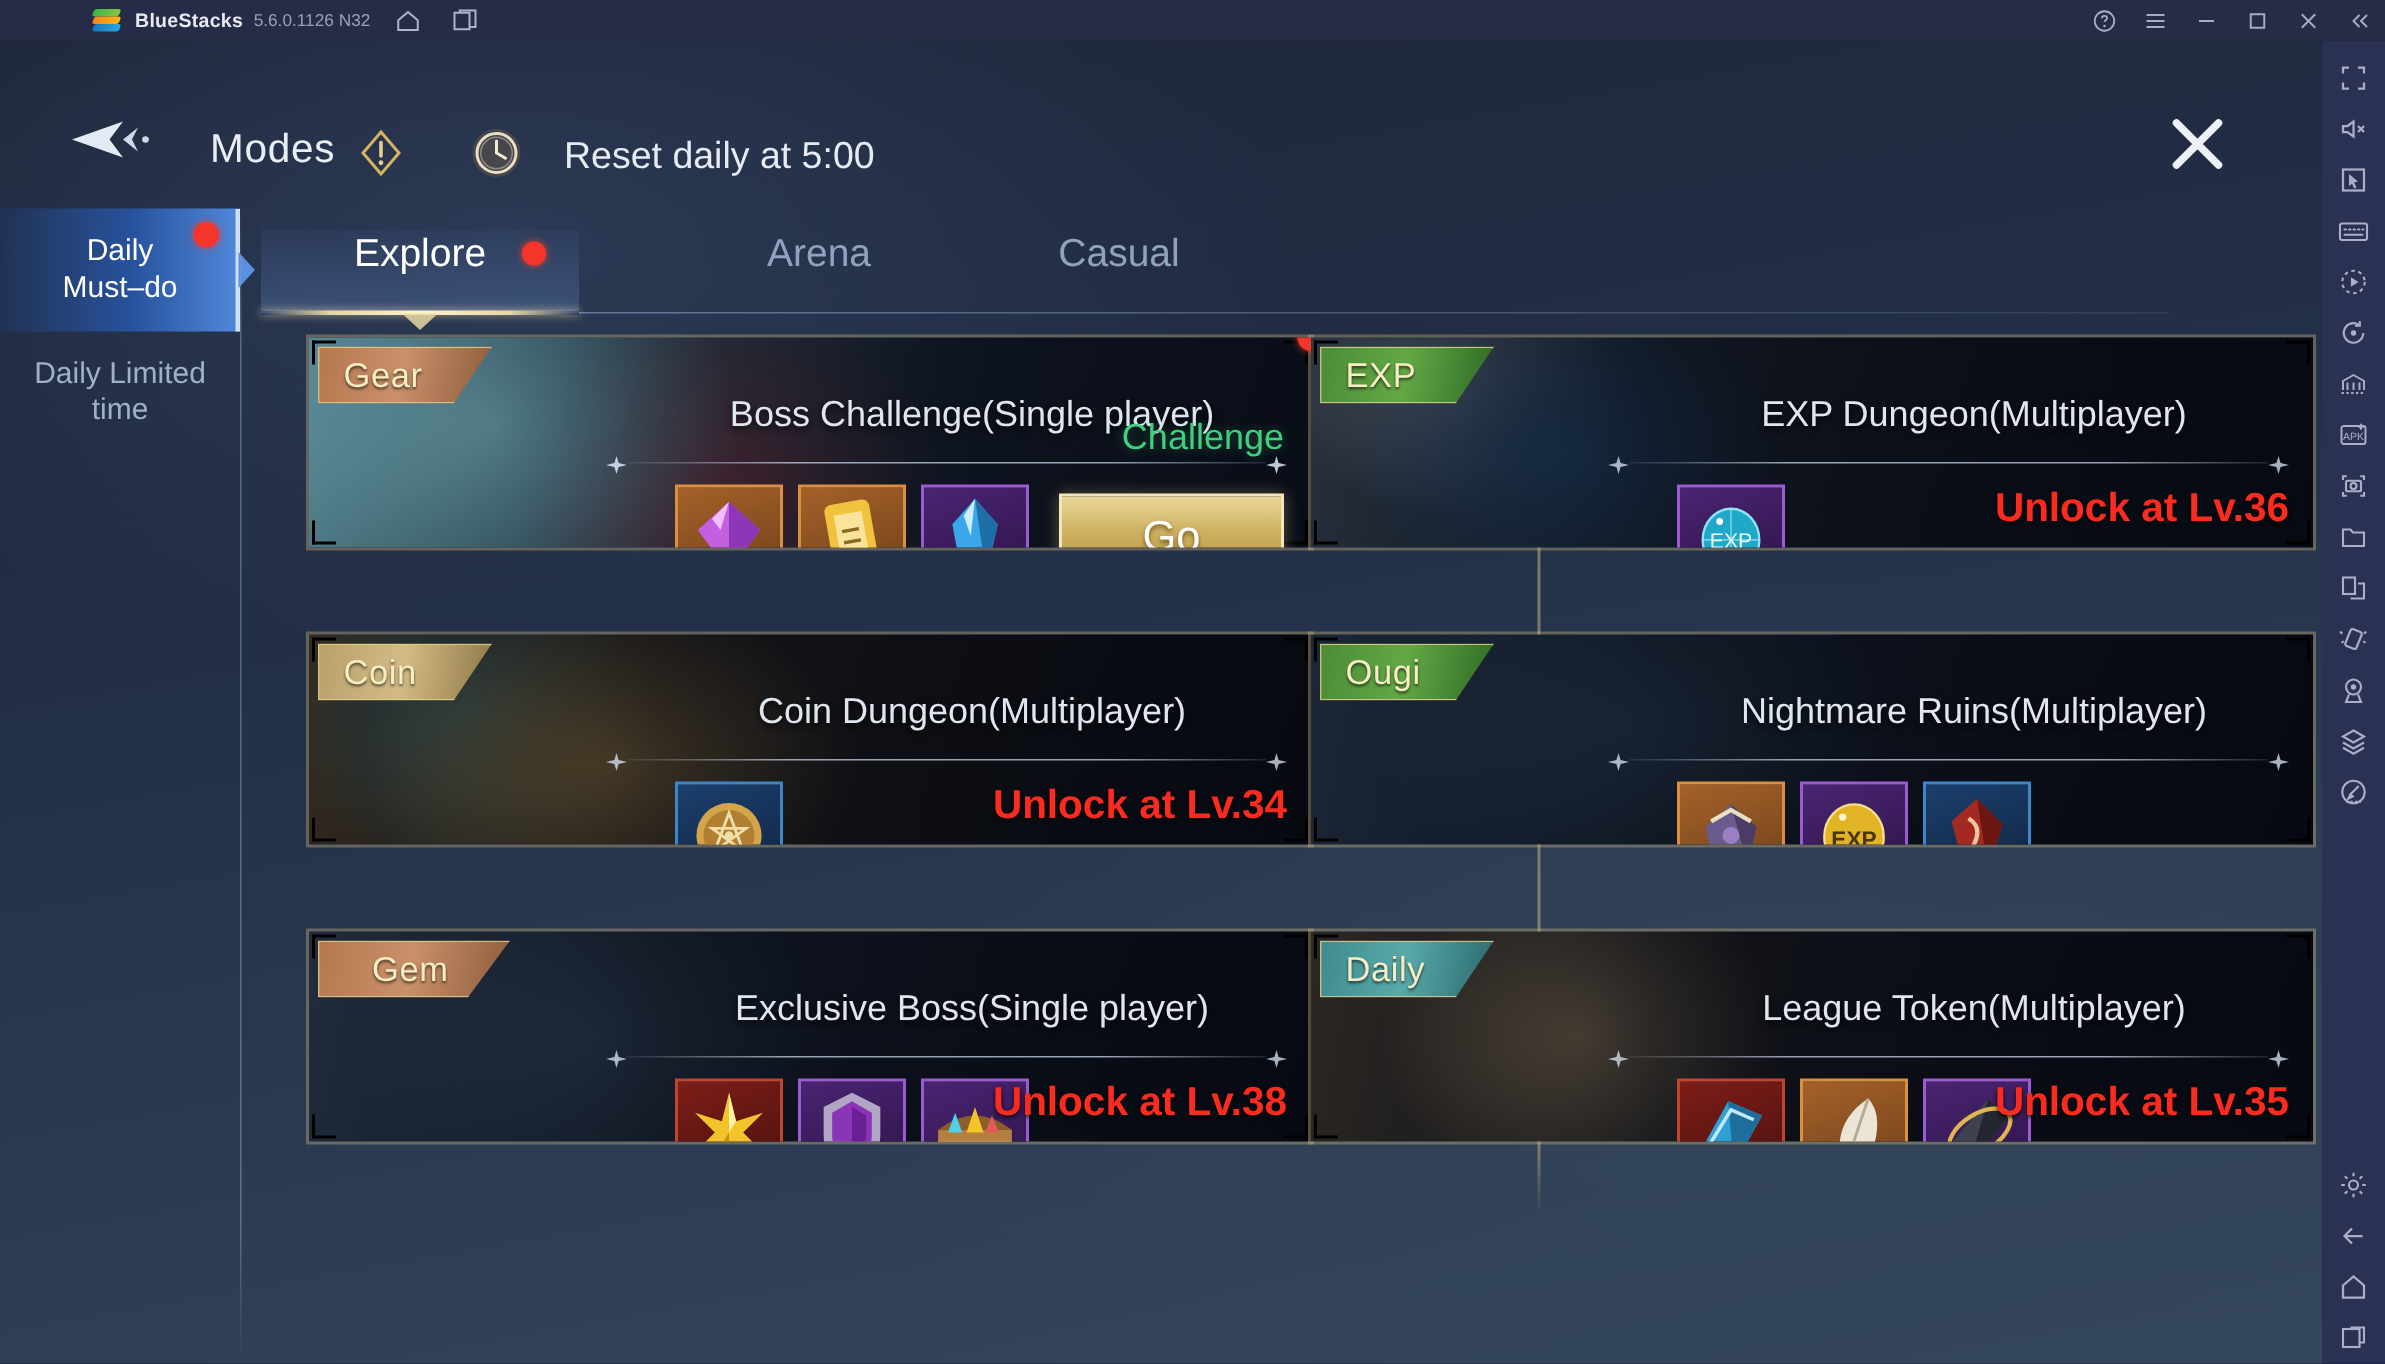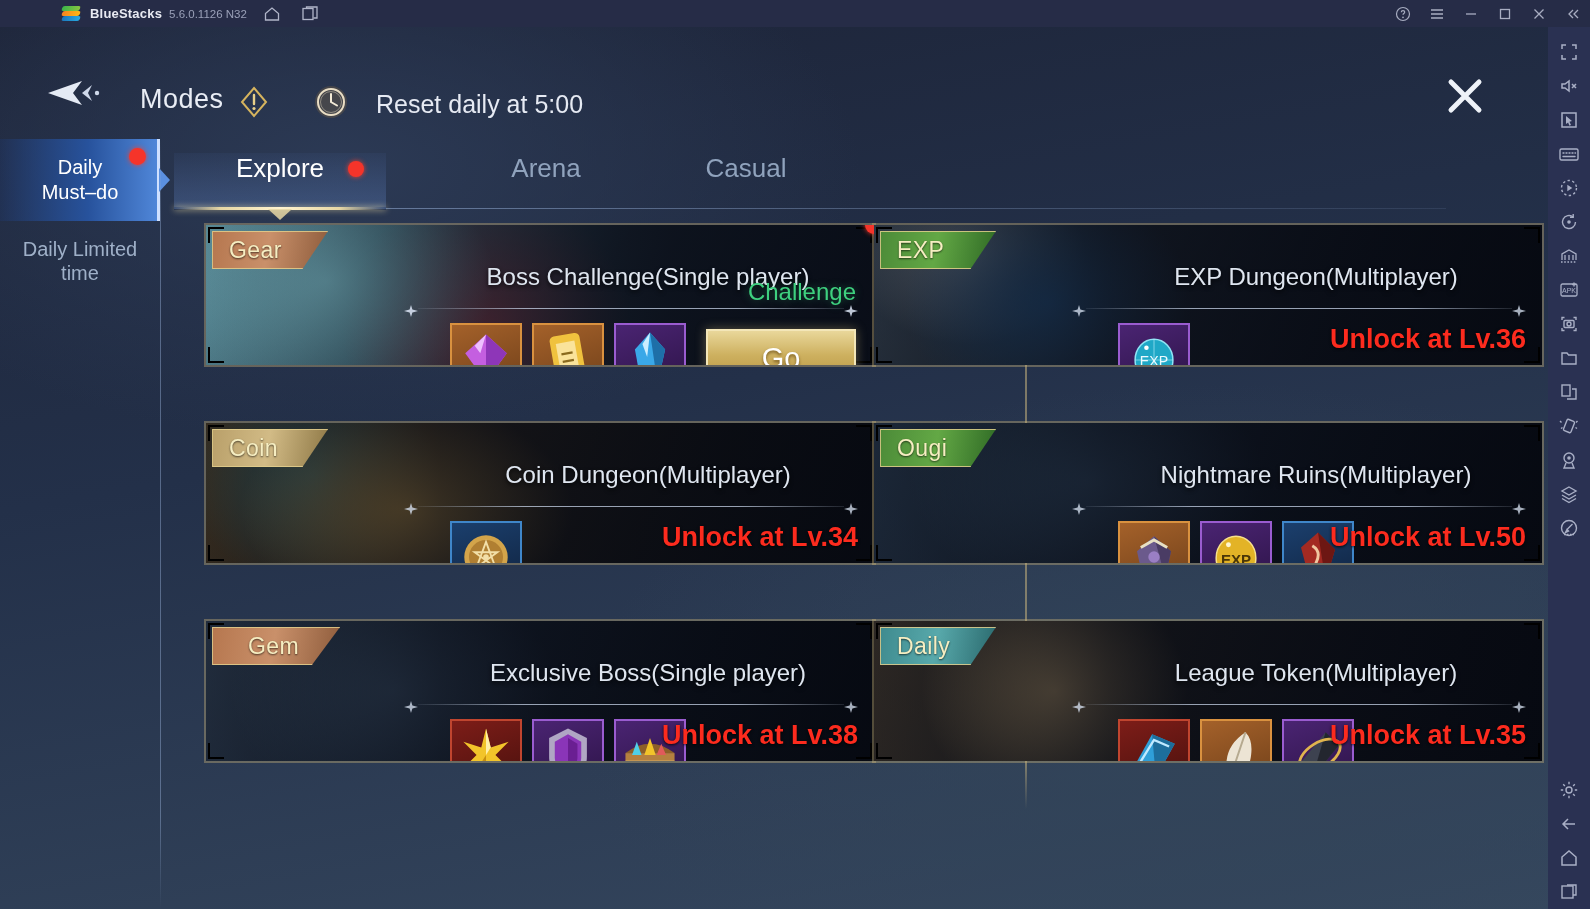--- a/index.html
+++ b/index.html
@@ -482,21 +482,20 @@
             </svg>
         </div>
         <div class="item q-blue">
           <svg class="g" viewBox="0 0 72 72">
               <path d="M36 10 L54 28 L44 62 L26 56 L18 26 Z" fill="#a32a22"></path>
               <path d="M36 10 L54 28 L44 62 Z" fill="#6d1713"></path>
               <path d="M30 24 q10 6 4 18 q-6 10 8 14" stroke="#f0c6a0" stroke-width="3" fill="none"></path>
             </svg>
         </div>
       </div>
-      <div class="c-lock">Unlock at Lv.50</div>
     </div>
 
     <div class="card locked" style="left:0; top:396px;">
       <div class="bgimg" style="background:
            radial-gradient(ellipse 220px 170px at 28% 50%, #47607c 0%, rgba(71,96,124,0) 74%),
            linear-gradient(115deg,#36485e 0%,#223043 36%,#131c28 72%,#0a0f17 100%);"></div>
       <div class="veil"></div>
       <span class="corner c-tl"></span>
         <span class="corner c-tr"></span>
         <span class="corner c-bl"></span>

